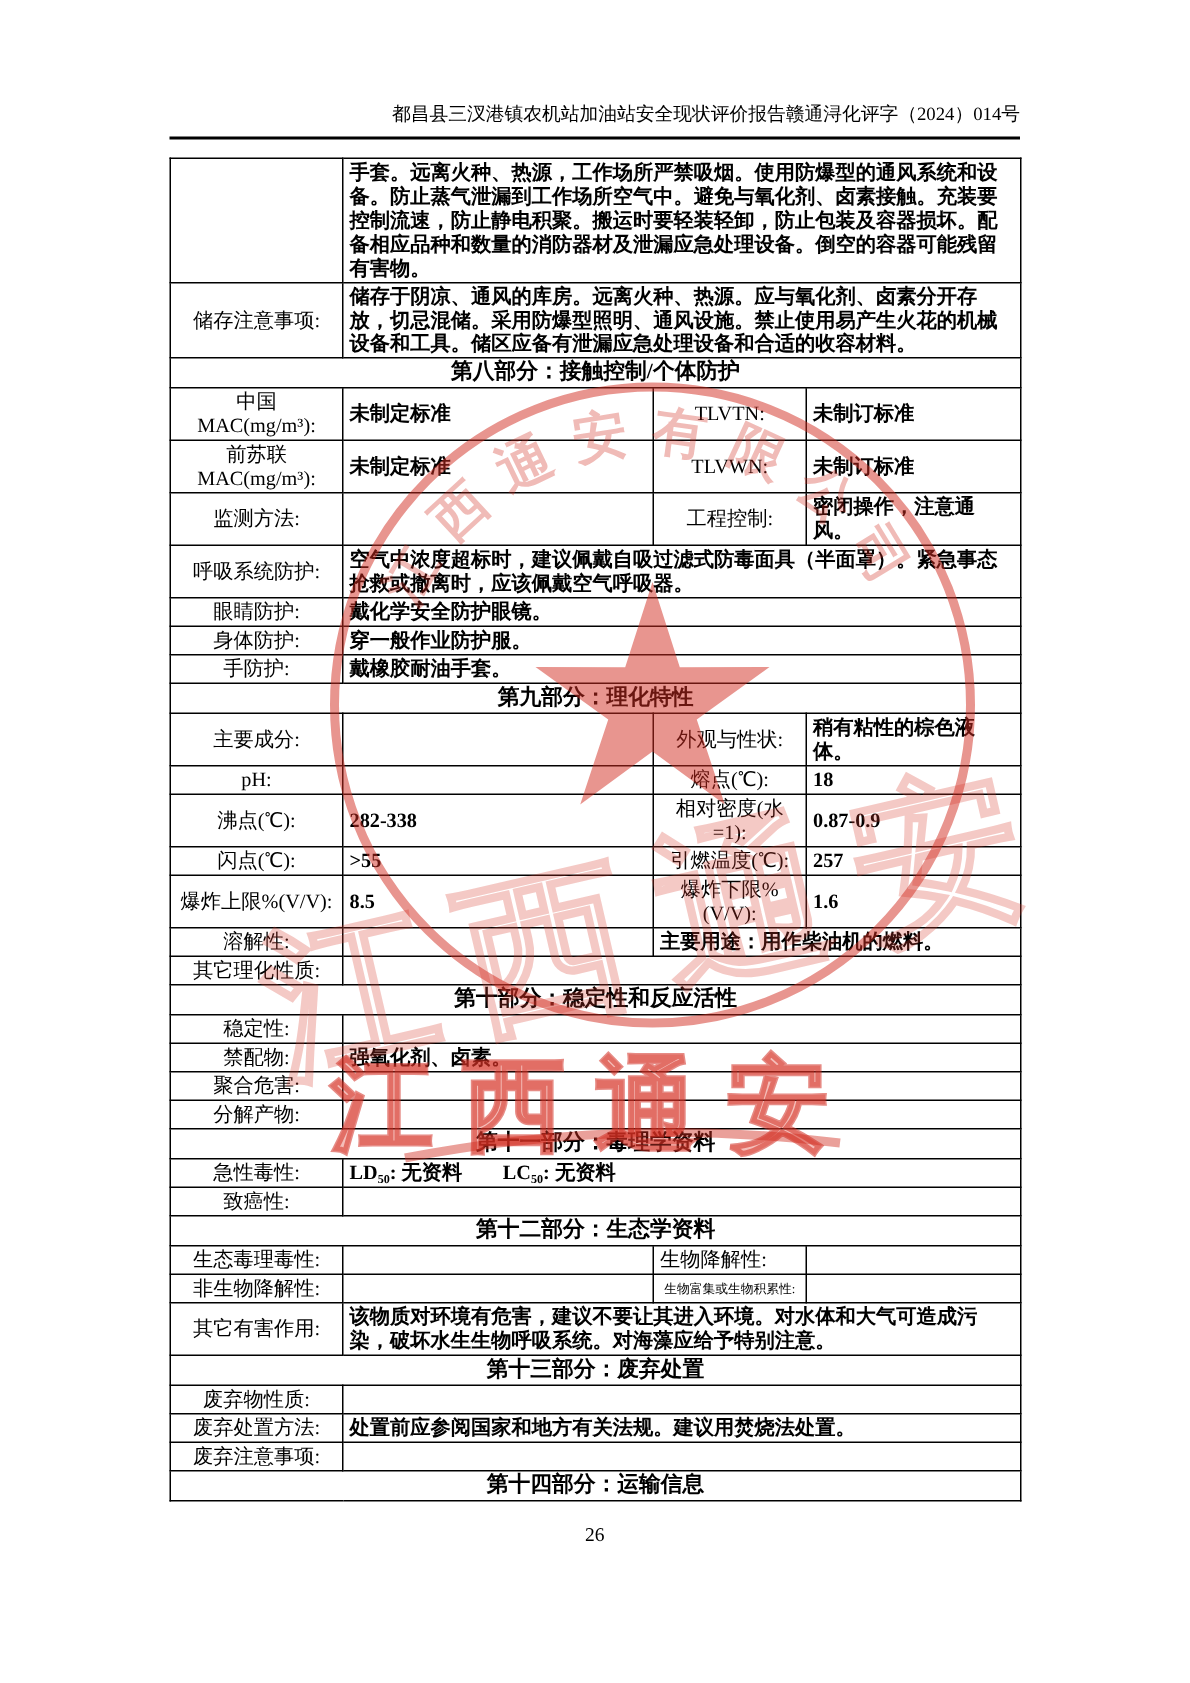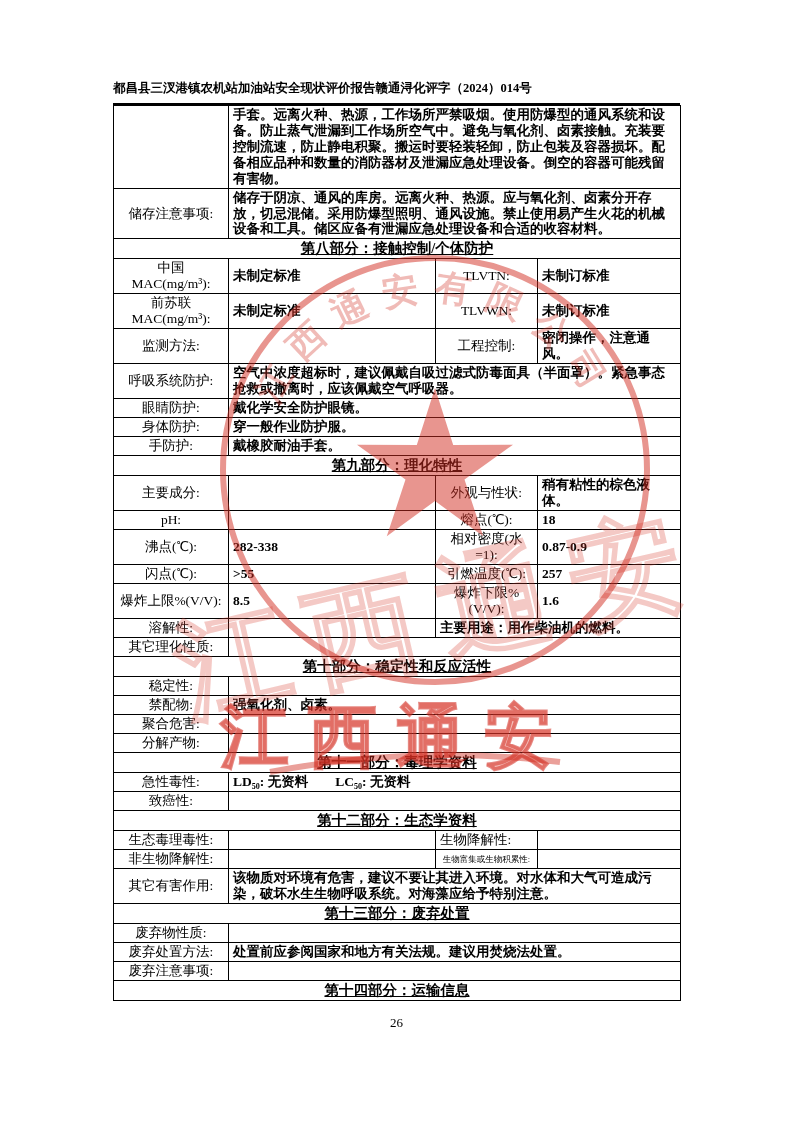--- a/index.html
+++ b/index.html
@@ -4,38 +4,37 @@
 <style>
   * { margin:0; padding:0; box-sizing:border-box; }
   html,body { background:#ffffff; }
   .page {
     position:relative; width:793px; height:1122px; background:#fff;
     overflow:hidden; color:#000;
     font-family:"Liberation Serif", serif;
   }
   .header {
     position:absolute; left:113px; top:68px; width:567px;
-    display:flex; justify-content:flex-start; align-items:flex-end;
-    font-size:12.5px; font-weight:bold; padding-bottom:6px;
+    display:flex; justify-content:flex-end; align-items:flex-end;
+    font-size:12.5px; font-weight:normal; padding-bottom:6px;
     border-bottom:2px solid #000;
-    margin-top:12px;
   }
   table.msds {
     position:absolute; left:113px; top:105px; width:567px;
     border-collapse:collapse; table-layout:fixed; font-size:13.5px;
   }
   table.msds td {
     border:1px solid #000; padding:1px 4px; height:19px;
     line-height:1.18; vertical-align:middle; overflow-wrap:break-word;
   }
   table.msds td.label { text-align:center; }
   table.msds td.label-left { text-align:left;margin-left:47px; }
   table.msds td.small-label { text-align:center; font-size:8.5px; }
   table.msds td.value { text-align:left;font-weight:bold; }
-  table.msds td.section { text-align:center; font-weight:bold; font-size:14.5px;text-decoration:underline; }
+  table.msds td.section { text-align:center; font-weight:bold; font-size:14.5px; }
   .footer {
     position:absolute; left:0; top:1015px; width:100%;
     text-align:center; font-size:13px;
   }
   .watermark { position:absolute; inset:0; pointer-events:none; }
   .seal-svg { position:absolute; left:217px; top:252px; }
   .wm-diag {
     position:absolute; left:130px; top:540px; width:620px; text-align:center;
     font-size:112px; font-weight:bold; letter-spacing:22px;
     color:transparent; -webkit-text-stroke:2px rgba(214,60,48,0.28);

